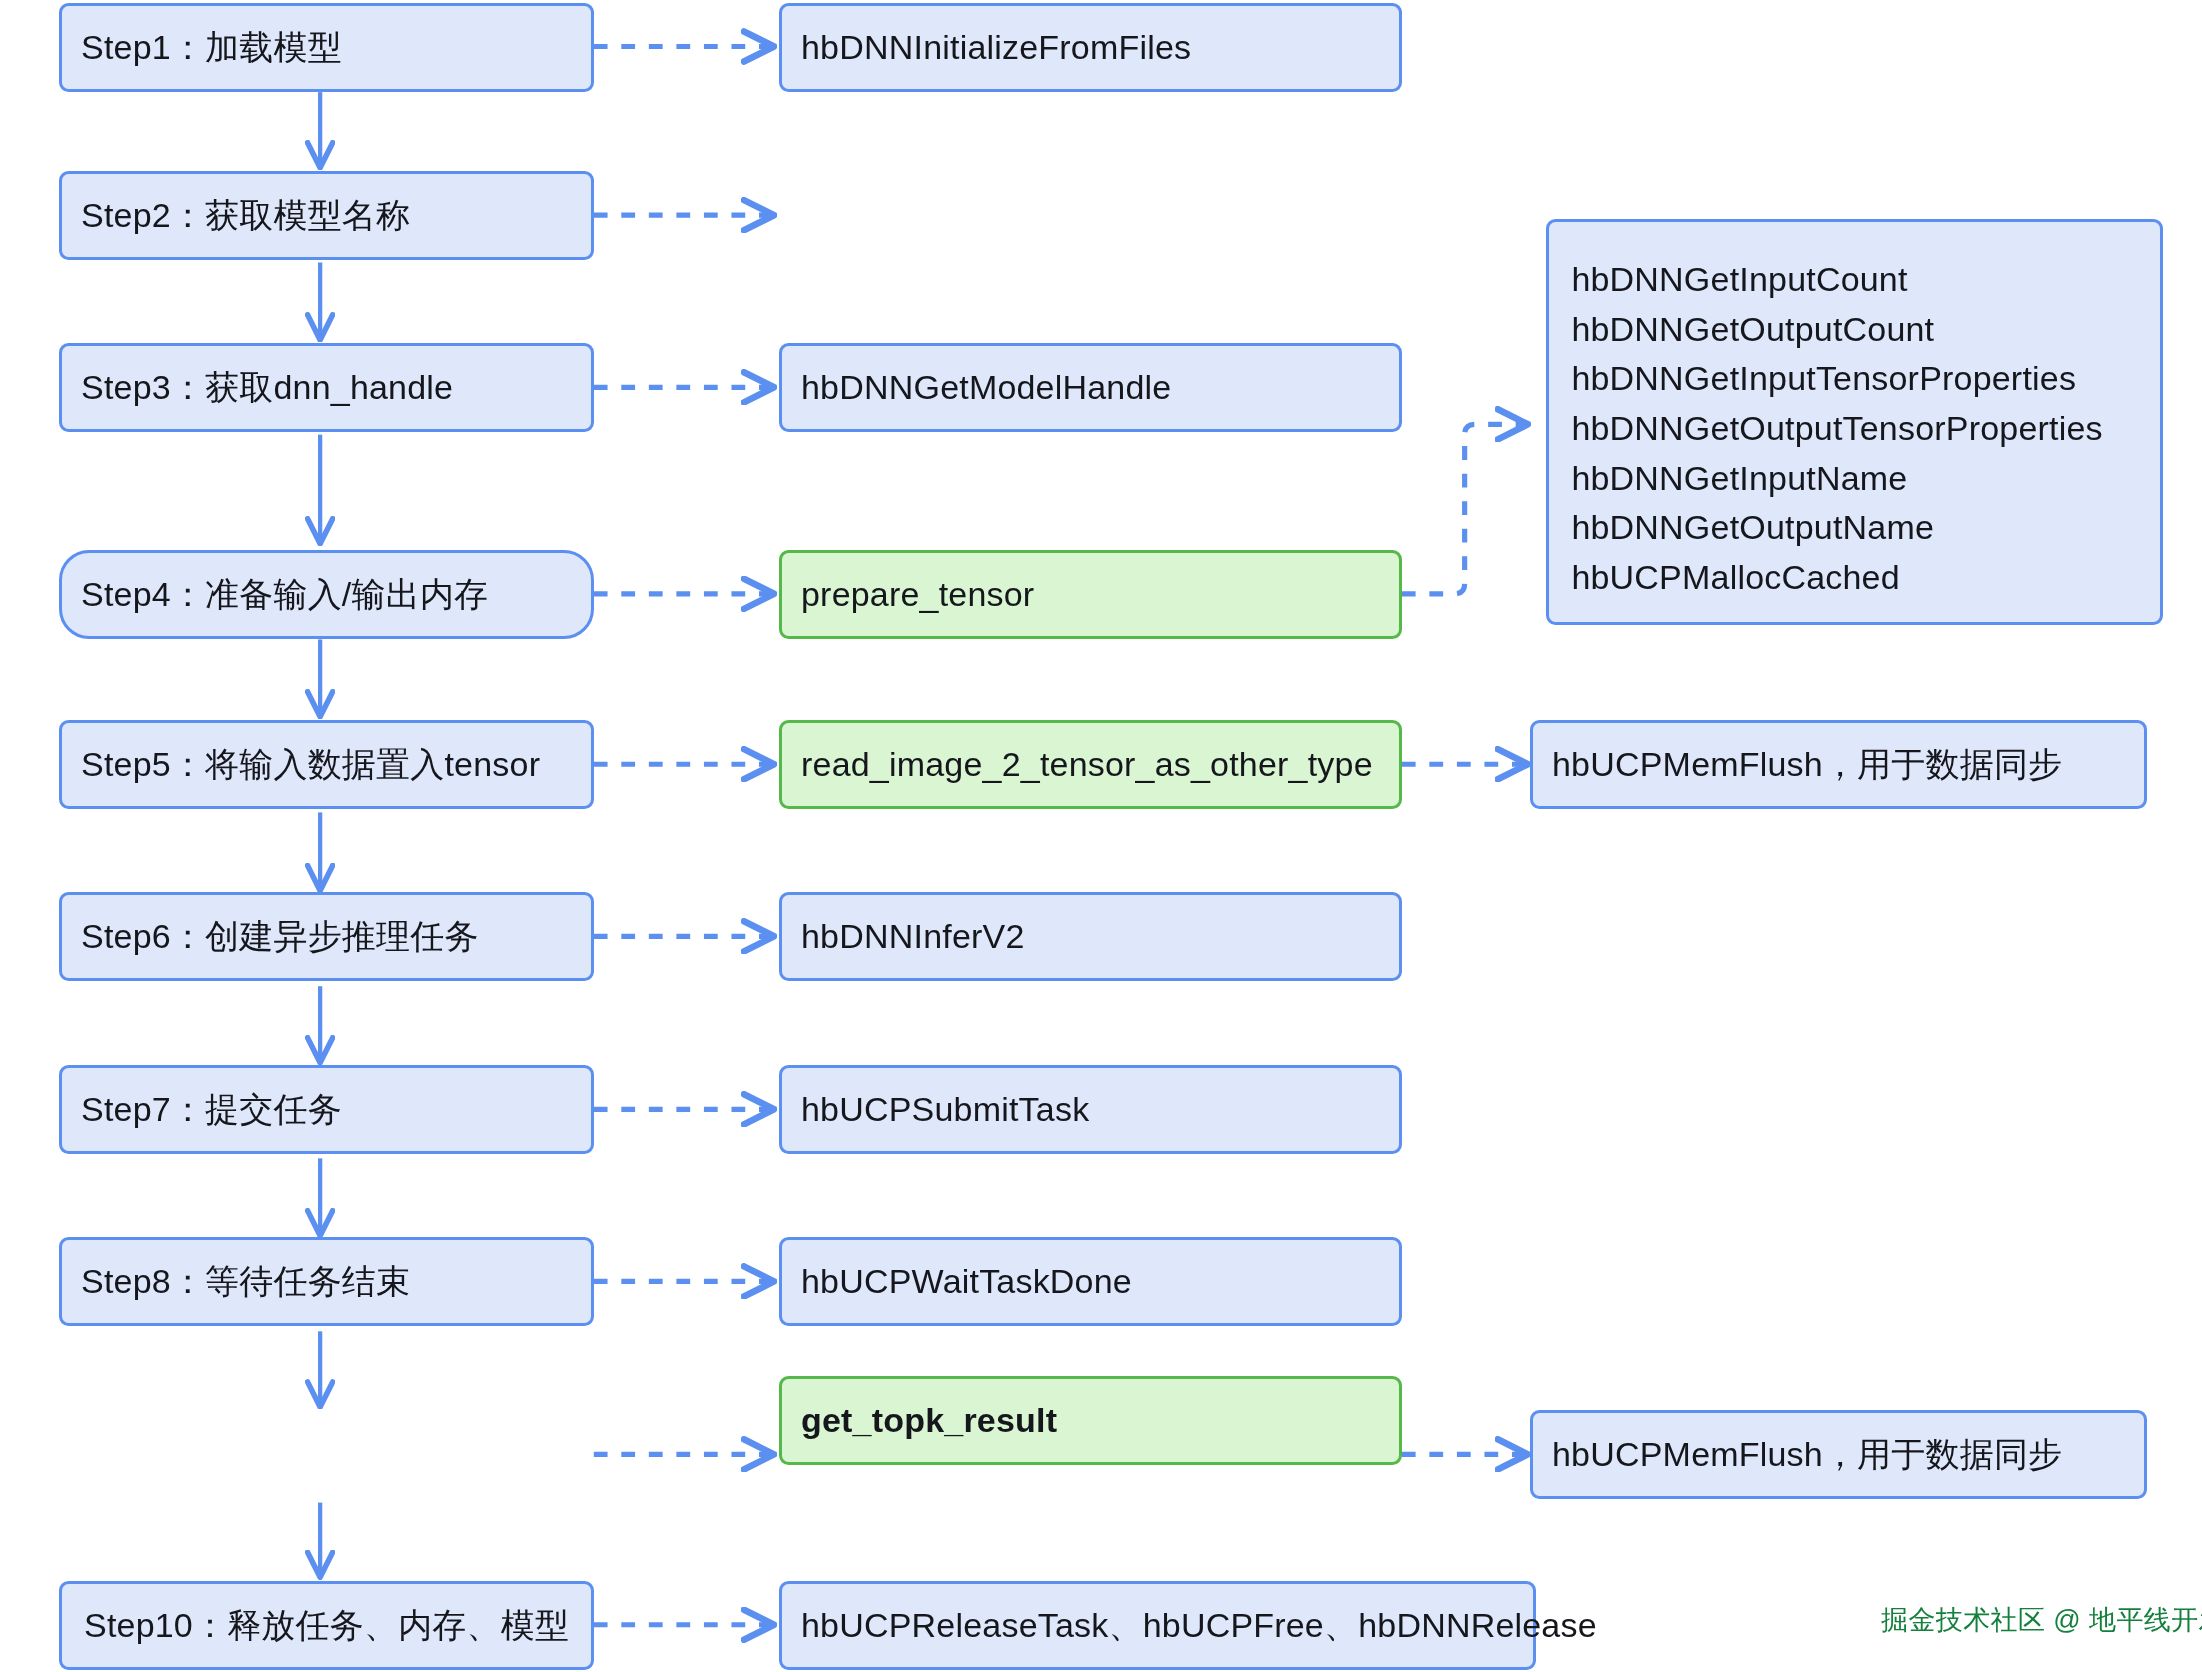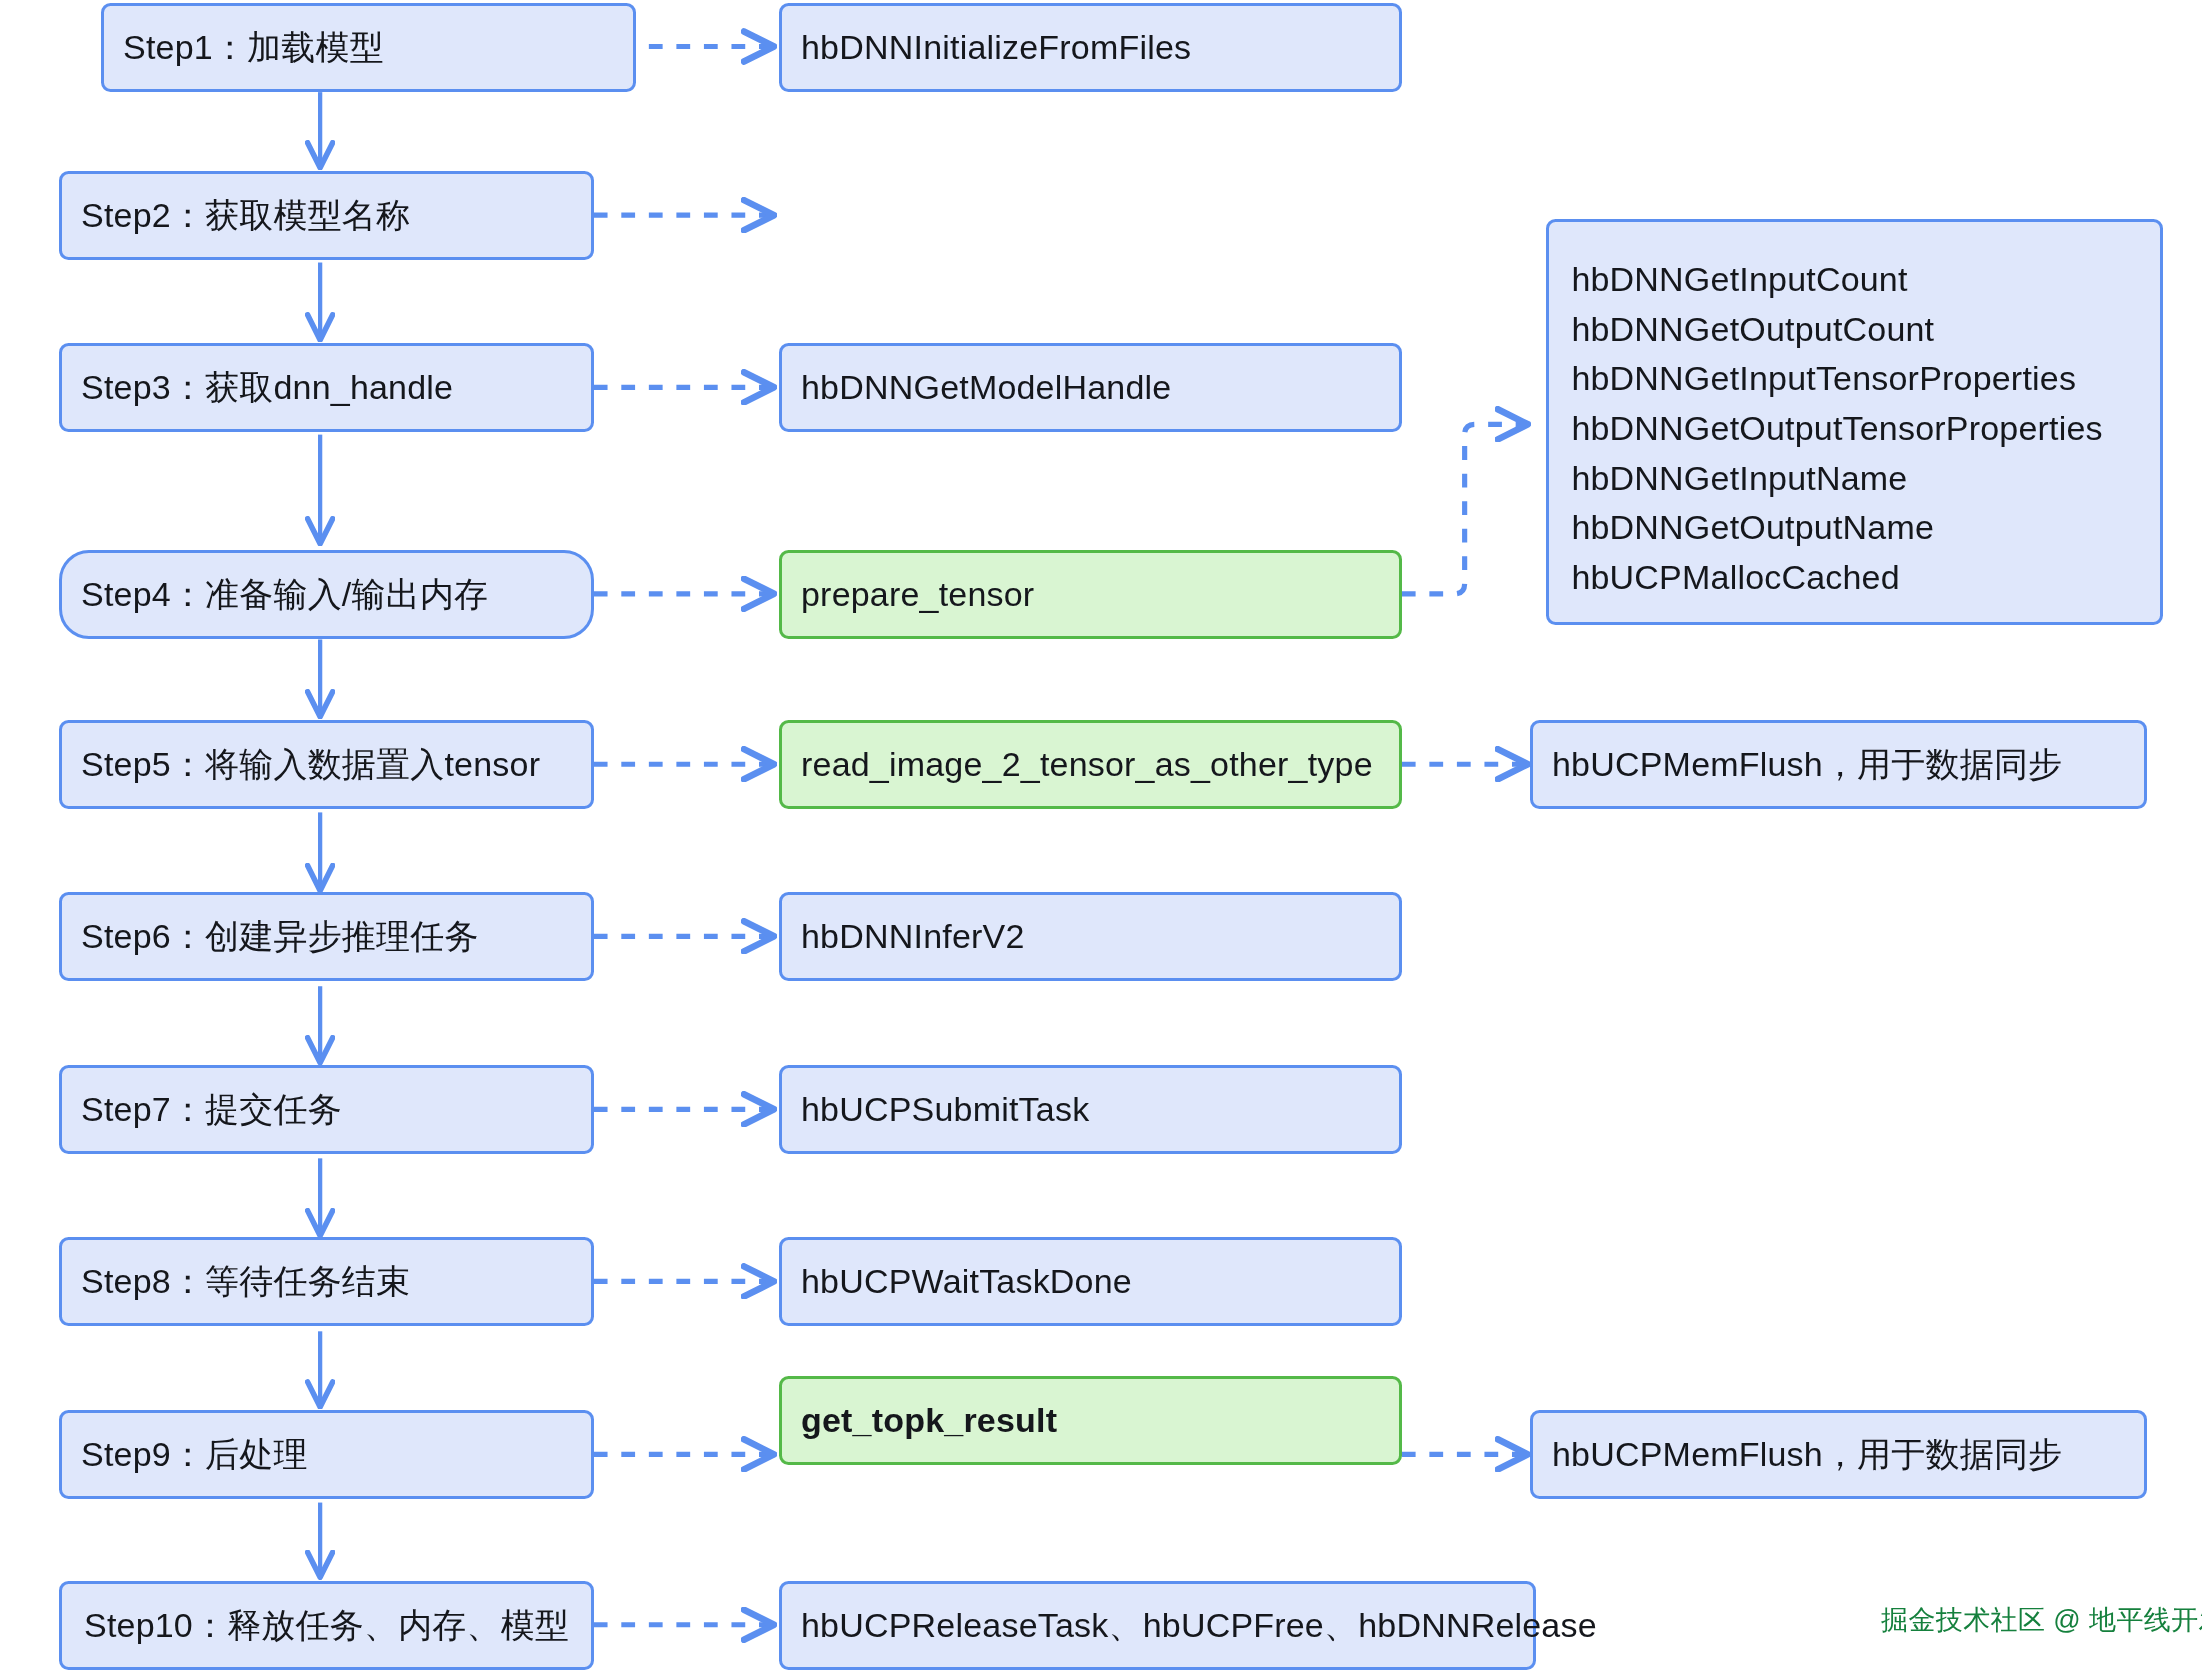--- a/index.html
+++ b/index.html
@@ -100,21 +100,21 @@
       <line x1="690" y1="1690" x2="896" y2="1690"></line>
       <line x1="690" y1="1888" x2="896" y2="1888"></line>
 
       <line x1="1629" y1="888" x2="1772" y2="888"></line>
       <line x1="1629" y1="1690" x2="1772" y2="1690"></line>
 
       <path d="M 1629 690 L 1690 690 Q 1702 690 1702 678 L 1702 505 Q 1702 493 1714 493 L 1772 493"></path>
     </g>
   </svg>
 
-  <div class="node blue" style="left:59px;  top:2.6px;    width:535px; height:89px;margin-left:42px;">
+  <div class="node blue" style="left:59px;  top:2.6px;    width:535px; height:89px;">
     <span>Step1：加载模型</span>
   </div>
   <div class="node blue" style="left:59px;  top:171px;  width:535px; height:89px;">
     <span>Step2：获取模型名称</span>
   </div>
   <div class="node blue" style="left:59px;  top:343px;  width:535px; height:89px;">
     <span>Step3：获取dnn_handle</span>
   </div>
   <div class="node blue" style="left:59px;  top:550px;  width:535px; height:89px;border-radius:30px;">
     <span>Step4：准备输入/输出内存</span>
@@ -123,23 +123,20 @@
     <span>Step5：将输入数据置入tensor</span>
   </div>
   <div class="node blue" style="left:59px;  top:892px; width:535px; height:89px;">
     <span>Step6：创建异步推理任务</span>
   </div>
   <div class="node blue" style="left:59px;  top:1065px; width:535px; height:89px;">
     <span>Step7：提交任务</span>
   </div>
   <div class="node blue" style="left:59px;  top:1237px; width:535px; height:89px;">
     <span>Step8：等待任务结束</span>
-  </div>
-  <div class="node blue" style="left:59px;  top:1410px; width:535px; height:89px;">
-    <span>Step9：后处理</span>
   </div>
   <div class="node blue" style="left:59px;  top:1581px; width:535px; height:89px;padding-left:22px;">
     <span>Step10：释放任务、内存、模型</span>
   </div>
 
   <div class="node blue" style="left:779px; top:2.6px;    width:623px; height:89px;">
     <span>hbDNNInitializeFromFiles</span>
   </div>
   <div class="node blue" style="left:779px; top:343px;  width:623px; height:89px;">
     <span>hbDNNGetModelHandle</span>

